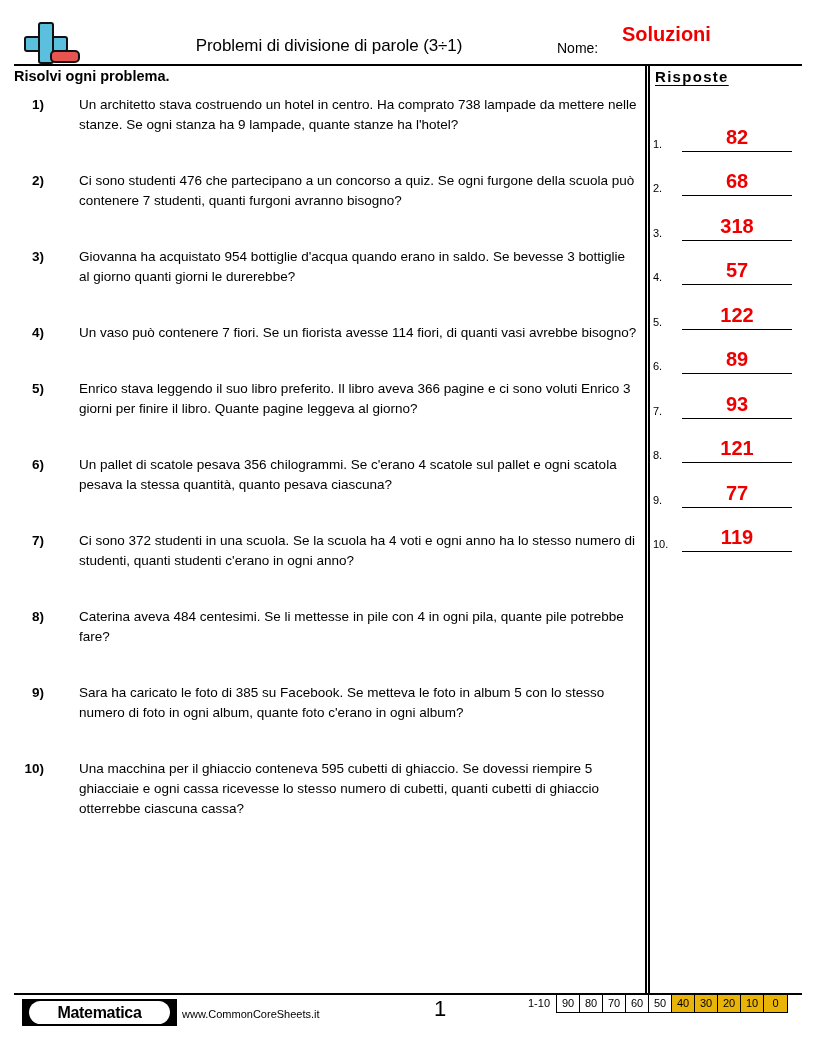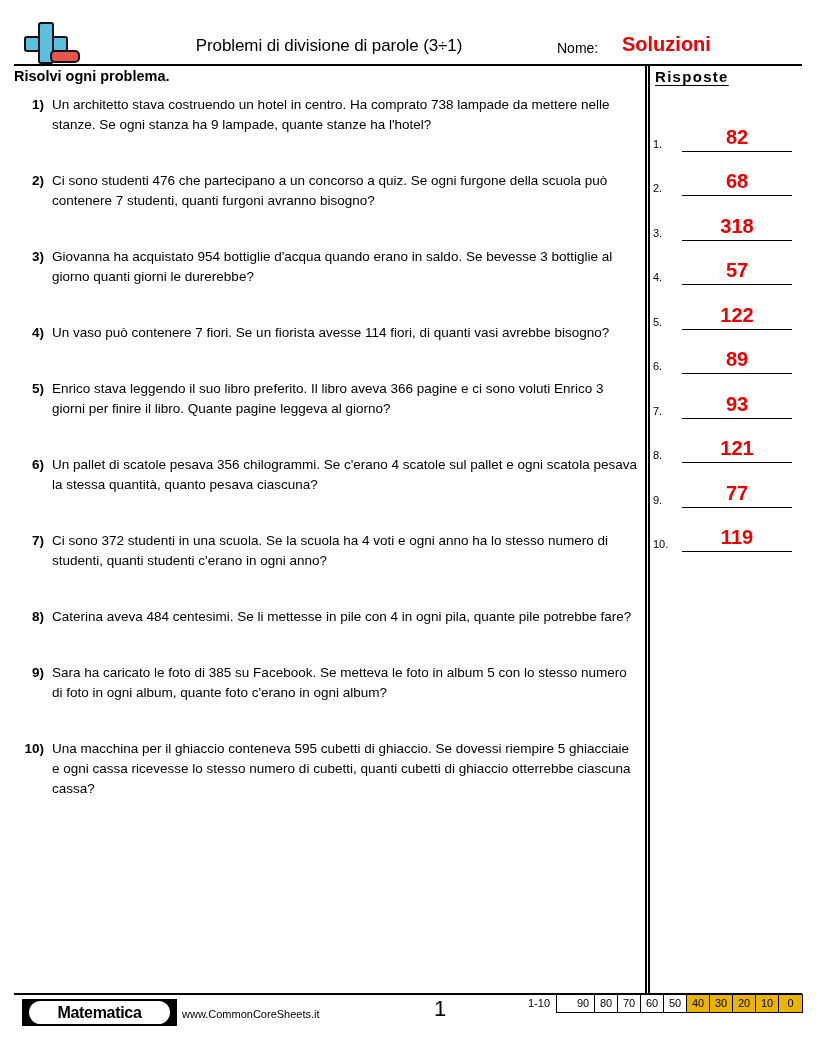--- a/index.html
+++ b/index.html
@@ -85,21 +85,21 @@
   }
   #name-label {
     position: absolute;
     left: 543px;
     top: 22px;
     font-size: 14px;
   }
   #name-value {
     position: absolute;
     left: 608px;
-    top: 15px;
+    top: 5px;
     font-size: 20px;
     font-weight: bold;
     color: #ee0000;
   }
 
   
   #header-rule {
     position: absolute;
     left: 14px;
     top: 64px;
@@ -154,20 +154,21 @@
     text-align: right;
     font-size: 13.5px;
     font-weight: bold;
     padding-right: 8px;
     line-height: 20px;
   }
   .problem-text {
     flex: 1;
     font-size: 13.5px;
     line-height: 20px;
+    margin-left: 27px;
   }
 
   
   #answers-heading {
     position: absolute;
     left: 655px;
     top: 68px;
     width: 140px;
     text-align: left;
     font-size: 15px;
@@ -265,21 +266,20 @@
   #score-range {
     font-size: 11px;
     line-height: 19px;
     padding-right: 6px;
     white-space: nowrap;
   }
   #score-cells {
     display: flex;
     border: 1px solid #000000;
     box-sizing: border-box;
-    padding-left: 15px;
   }
   .score-cell {
     width: 23px;
     font-size: 11px;
     line-height: 17px;
     text-align: center;
     border-right: 1px solid #000000;
     box-sizing: border-box;
     background: #ffffff;
   }

